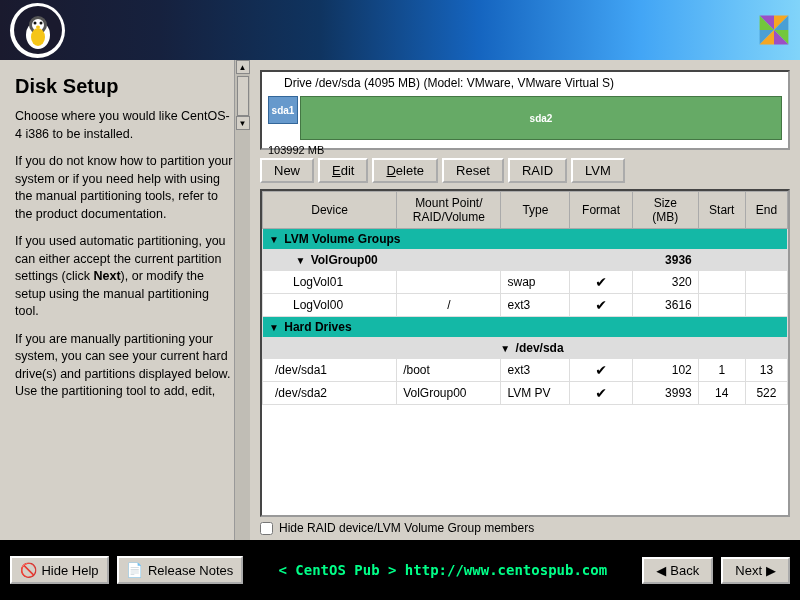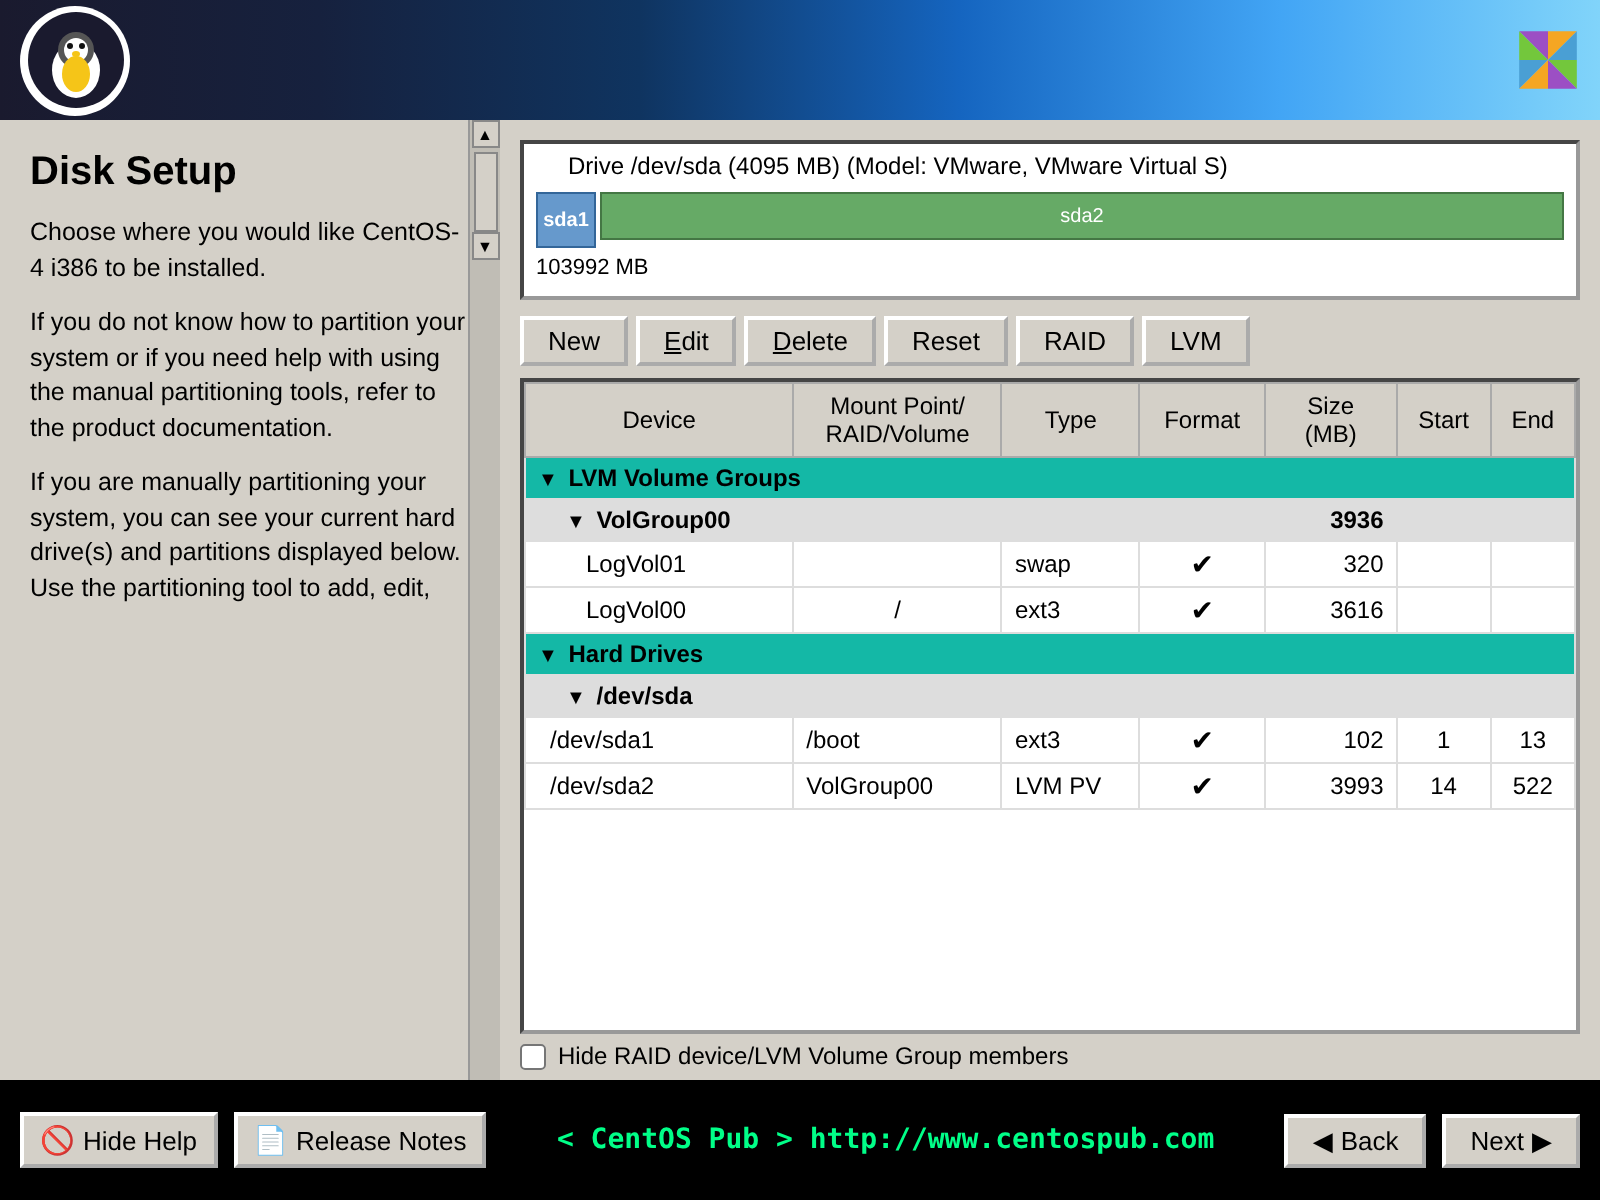--- a/index.html
+++ b/index.html
@@ -132,27 +132,27 @@
       height: 28px;
       width: 30px;
       border: 1px solid #336699;
       display: flex; align-items: center; justify-content: center;
       font-size: 10px;
       color: #fff;
       font-weight: bold;
     }
     .disk-seg-sda2 {
       background: #66aa66;
-      height: 24px;
+      height: 44px;
       flex: 1;
       border: 1px solid #447744;
       display: flex; align-items: center; justify-content: center;
       font-size: 10px;
       color: #fff;
-      font-weight: normal;
+      font-weight: bold;
     }
     .disk-info-row {
       padding: 2px 6px;
       font-size: 11px;
     }
 
     
     .buttons-row {
       display: flex;
       gap: 4px;
@@ -196,20 +196,21 @@
       padding: 3px 6px;
     }
     .group-header td {
       background: #14b8a6;
       font-weight: bold;
     }
     .sub-header td {
       background: #ddd;
       font-weight: bold;
       padding-left: 20px;
+      text-align: center;
     }
     .indent1 td:first-child { padding-left: 30px; }
     .indent2 td:first-child { padding-left: 12px; }
     .arrow-icon { font-size: 10px; margin-right: 2px; }
     .checkmark { color: #000; font-size: 14px; }
     td.center { text-align: center; }
     td.right { text-align: right; }
 
     
     .checkbox-row {
@@ -303,20 +304,21 @@
     </svg>
   </div>
 </div>
 
 <div class="main">
 
   <div class="left-panel">
     <h2>Disk Setup</h2>
     <p>Choose where you would like CentOS-4 i386 to be installed.</p>
     <p>If you do not know how to partition your system or if you need help with using the manual partitioning tools, refer to the product documentation.</p>
+    <p>If you used automatic partitioning, you can either accept the current partition settings (click <strong>Next</strong>), or modify the setup using the manual partitioning tool.</p>
     <p>If you are manually partitioning your system, you can see your current hard drive(s) and partitions displayed below. Use the partitioning tool to add, edit,</p>
 
     <div class="scroll-bar-area">
       <div class="scroll-up-btn">▲</div>
       <div class="scroll-thumb"></div>
       <div class="scroll-down-btn">▼</div>
     </div>
   </div>
 
   <div class="right-panel">

